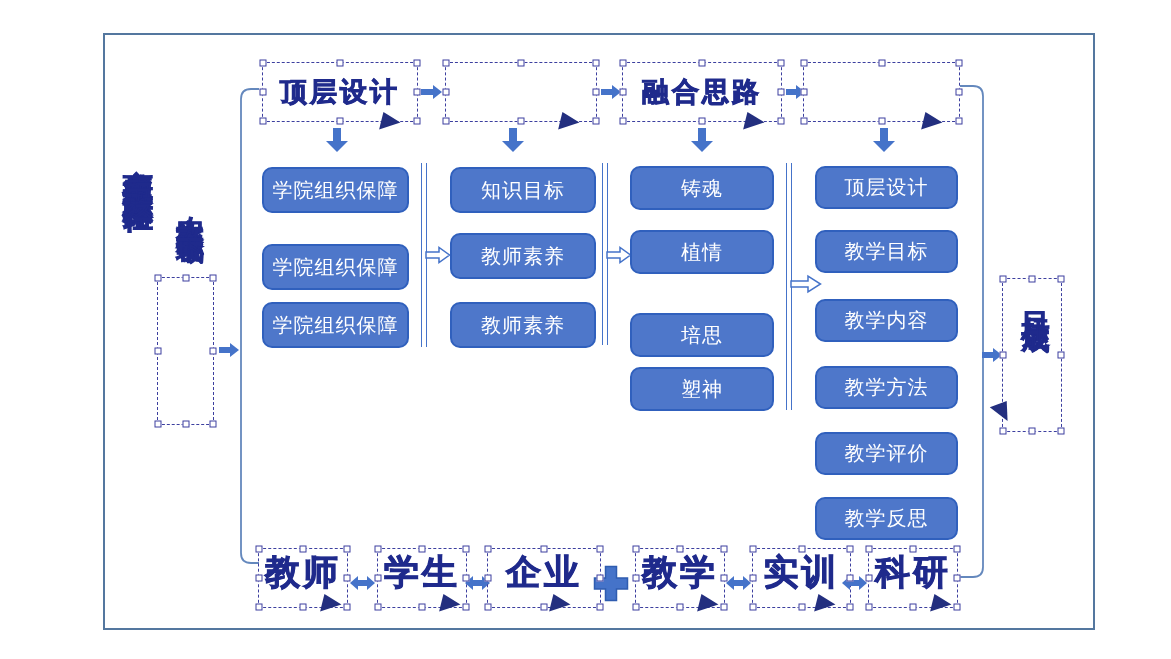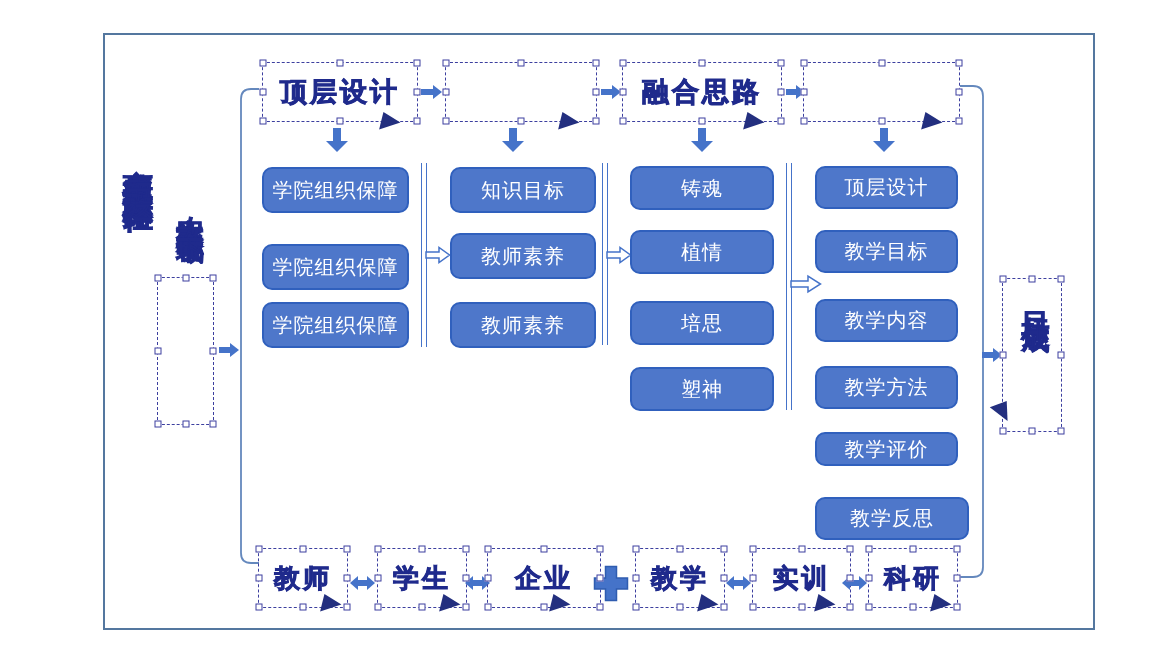--- a/index.html
+++ b/index.html
@@ -63,22 +63,22 @@
     position:absolute;width:0;height:0;
     border-top:6px solid transparent;border-bottom:12px solid transparent;
     border-left:19px solid #232f7f;transform:rotate(14deg);z-index:9;
   }
   .cursor.down{transform:rotate(70deg);}
   .top-title{
     display:flex;align-items:center;justify-content:center;
     font-size:27px;letter-spacing:3px;
   }
   .bottom-title{
-    display:flex;align-items:center;justify-content:center;
-    font-size:26px;letter-spacing:3px;
+    display:flex;justify-content:center;
+    font-size:35px;letter-spacing:3px;
   }
   svg{display:block;}
 </style>
 </head>
 <body>
 
 <div class="abs slide-frame"></div>
 
 <svg class="abs" style="left:0;top:0;" width="1171" height="659" viewBox="0 0 1171 659" pointer-events="none">
   <path d="M 259 89 L 251 89 Q 241 89 241 99 L 241 553 Q 241 563 251 563 L 259 563" fill="none" stroke="#6488bd" stroke-width="1.8"></path>
@@ -184,21 +184,21 @@
 <svg class="abs" style="left:606px;top:246px;" width="26" height="18" viewBox="0 0 26 18">
   <polygon points="1,6 14,6 14,1.5 24.5,9 14,16.5 14,12 1,12" fill="#ffffff" stroke="#4573c9" stroke-width="1.5"></polygon>
 </svg>
 
 <div class="flow-box" style="left:630px;top:166px;width:144px;height:44px;">
   <span>铸魂</span>
 </div>
 <div class="flow-box" style="left:630px;top:230px;width:144px;height:44px;">
   <span>植情</span>
 </div>
-<div class="flow-box" style="left:630px;top:301px;width:144px;height:44px;">
+<div class="flow-box" style="left:630px;top:313px;width:144px;height:44px;">
   <span>培思</span>
 </div>
 <div class="flow-box" style="left:630px;top:367px;width:144px;height:44px;">
   <span>塑神</span>
 </div>
 
 <div class="divider" style="left:786px;top:163px;height:247px;"></div>
 <svg class="abs" style="left:790px;top:274px;" width="32" height="20" viewBox="0 0 32 20">
   <polygon points="1,7 18,7 18,2 30.5,10 18,18 18,13 1,13" fill="#ffffff" stroke="#4573c9" stroke-width="1.5"></polygon>
 </svg>
@@ -208,24 +208,24 @@
 </div>
 <div class="flow-box" style="left:815px;top:230px;width:143px;height:43px;">
   <span>教学目标</span>
 </div>
 <div class="flow-box" style="left:815px;top:299px;width:143px;height:43px;align-items:center;">
   <span>教学内容</span>
 </div>
 <div class="flow-box" style="left:815px;top:366px;width:143px;height:43px;">
   <span>教学方法</span>
 </div>
-<div class="flow-box" style="left:815px;top:432px;width:143px;height:34px;">
+<div class="flow-box" style="left:815px;top:432px;width:143px;height:43px;">
   <span>教学评价</span>
 </div>
-<div class="flow-box" style="left:815px;top:497px;width:154px;height:43px;">
+<div class="flow-box" style="left:815px;top:497px;width:143px;height:43px;">
   <span>教学反思</span>
 </div>
 
 <div class="arrow-r" style="left:982px;top:352px;width:11px;"></div>
 <div class="sel-box" style="left:1002px;top:278px;width:60px;height:154px;">
     <span class="handle" style="left: 0%; top: 0%;"></span>
     <span class="handle" style="left: 50%; top: 0%;"></span>
     <span class="handle" style="left: 100%; top: 0%;"></span>
     <span class="handle" style="left: 0%; top: 50%;"></span>
     <span class="handle" style="left: 100%; top: 50%;"></span>

